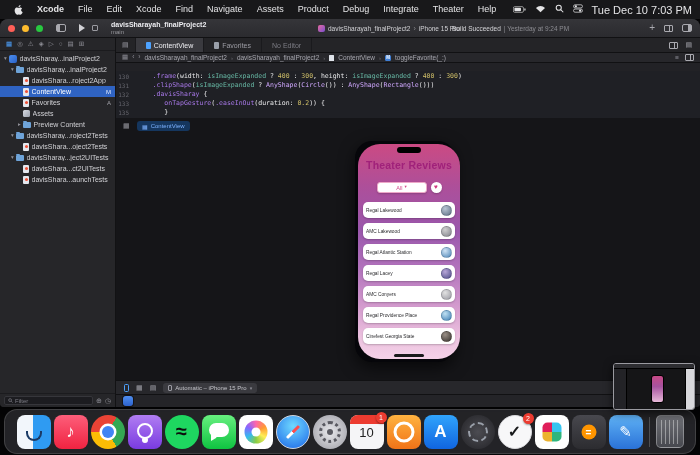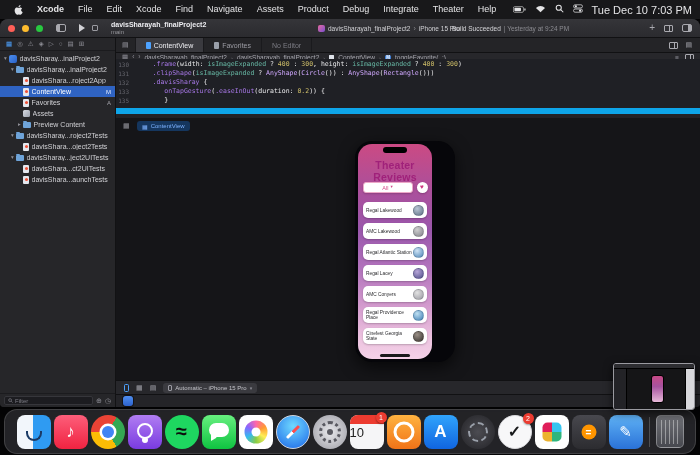--- a/index.html
+++ b/index.html
@@ -98,39 +98,39 @@
     border-bottom:1px solid #111113;display:flex;align-items:center;gap:4px;padding:0 6px;
     font-size:6.5px;color:#a6a6ae;white-space:nowrap}
   .jumpbar .g-grid,.jumpbar .g-back,.jumpbar .g-fwd{color:#8e8e96;line-height:1}
   .jumpbar .g-sep{color:#6e6e74;font-size:6px}
   .jb-doc{width:5px;height:6px;background:#dfe3ea;border-radius:0.5px;flex:none}
   .jb-m{width:6px;height:6px;border-radius:1.5px;background:#3f7fd6;color:#fff;font-size:4.5px;
     display:flex;align-items:center;justify-content:center;font-weight:700;flex:none}
   .jb-right{margin-left:auto;display:flex;align-items:center;gap:6px;color:#8e8e96}
 
   
-  .codearea{position:absolute;left:116px;top:40px;right:0;height:55px;background:#1f2025;
+  .codearea{position:absolute;left:116px;top:52px;right:0;height:55px;background:#1f2025;
     border-bottom:6px solid #0ea5e9;font-family:"DejaVu Sans Mono",monospace;overflow:hidden;padding-top:1px}
   .code-line{display:flex;height:9px;line-height:9px}
   .lnum{width:17px;text-align:right;color:#63636b;font-size:6px;flex:none;padding-right:4px}
   .ltext{font-size:6.5px;white-space:pre;color:#e8e8ea}
   .tok-pl{color:#e8e8ea}.tok-fn{color:#a878e8}.tok-type{color:#d0a8ff}
   .tok-prop{color:#67b7a4}.tok-num{color:#d0bf69}
 
   
   .canvas{position:absolute;left:116px;top:99px;right:0;height:262px;background:#151518;overflow:hidden}
   .canvas .g-grid{position:absolute;left:7px;top:4px;color:#8e8e96;font-size:7px}
   .preview-pill{position:absolute;left:21px;top:3px;height:10px;background:#15365e;border-radius:3px;
     display:flex;align-items:center;gap:3px;padding:0 5px;font-size:6px;color:#7db2ff}
   .preview-pill .g-grid{position:static;color:#7db2ff;font-size:6px}
 
   
   .phone{position:absolute;left:239px;top:23px;width:100px;height:221px;background:#06060a;
     border-radius:17px;padding:3px;box-shadow:0 5px 16px rgba(0,0,0,.65)}
-  .phone-screen{position:relative;width:74px;height:215px;border-radius:14px;overflow:hidden;
+  .phone-screen{position:relative;width:102px;height:215px;border-radius:22px;overflow:hidden;
     background:linear-gradient(180deg,#cb4a83 0%,#ad4f9a 20%,#9a57ac 40%,#b273bc 58%,#d49cce 76%,#ecc2df 90%,#f4d2e8 100%)}
   .island{position:absolute;top:3px;left:50%;transform:translateX(-50%);width:24px;height:6px;border-radius:3px;background:#000}
   .app-title{position:absolute;top:15px;left:0;right:0;text-align:center;font-size:10.5px;
     font-weight:700;color:#a0217a;letter-spacing:.2px}
   .filter-row{position:absolute;top:38px;left:0;right:0;display:flex;align-items:center;justify-content:center;gap:4px}
   .filter-pill2{width:50px;height:11px;background:#fff;border:1px solid #eda8c8;border-radius:3px;
     display:flex;align-items:center;justify-content:center;gap:2px;font-size:5.5px;color:#d34a8a;
     box-shadow:0 1px 2px rgba(0,0,0,.18)}
   .filter-pill2 .g-chev{font-size:4.5px;line-height:1}
   .heart-btn{width:11px;height:11px;border-radius:50%;background:#fff;display:flex;align-items:center;
@@ -217,21 +217,21 @@
   .dk-safari{border-radius:50%;background:radial-gradient(circle at 50% 32%,#6fd9ff,#1c66e8);border:1px solid #cfd6e0}
   .dk-safari::before{content:"";position:absolute;left:50%;top:50%;transform:translate(-50%,-50%) rotate(45deg);
     width:3px;height:17px;border-radius:1px;background:linear-gradient(180deg,#ff4d4d 0 50%,#fff 50% 100%)}
   .dk-settings{border-radius:50%;background:radial-gradient(#e8e8ec,#9a9aa2)}
   .dk-settings::before{content:"";position:absolute;left:50%;top:50%;transform:translate(-50%,-50%);
     width:16px;height:16px;border-radius:50%;border:3px dotted #5a5a62}
   .dk-settings::after{content:"";position:absolute;left:50%;top:50%;transform:translate(-50%,-50%);
     width:6px;height:6px;border-radius:50%;background:#5a5a62}
   .dk-cal{background:#f5f5f7}
   .dk-cal::before{content:"";position:absolute;left:0;right:0;top:0;height:9px;background:#ec3b30;border-radius:8px 8px 0 0}
-  .dk-cal .cal-date{position:absolute;left:0;right:0;top:11px;text-align:left;font-size:13px;color:#222;line-height:1}
+  .dk-cal .cal-date{position:absolute;left:0;right:0;top:11px;text-align:center;font-size:13px;color:#222;line-height:1}
   .dk-orange{background:linear-gradient(180deg,#ffb340,#f07318)}
   .dk-orange::before{content:"";position:absolute;left:50%;top:50%;transform:translate(-50%,-50%);
     width:15px;height:15px;border-radius:50%;border:3px solid #fff}
   .dk-appstore{background:linear-gradient(180deg,#30a4fc,#1065e0)}
   .dk-appstore::before{content:"A";position:absolute;inset:0;display:flex;align-items:center;justify-content:center;
     color:#fff;font-size:17px;font-weight:700}
   .dk-privacy{border-radius:50%;background:radial-gradient(#4c4c52,#222226)}
   .dk-privacy::before{content:"";position:absolute;left:50%;top:50%;transform:translate(-50%,-50%);
     width:16px;height:16px;border-radius:50%;border:2px dashed #9aa0aa}
   .dk-check{border-radius:50%;background:#f7f7f9;border:1px solid #d8d8dc}

